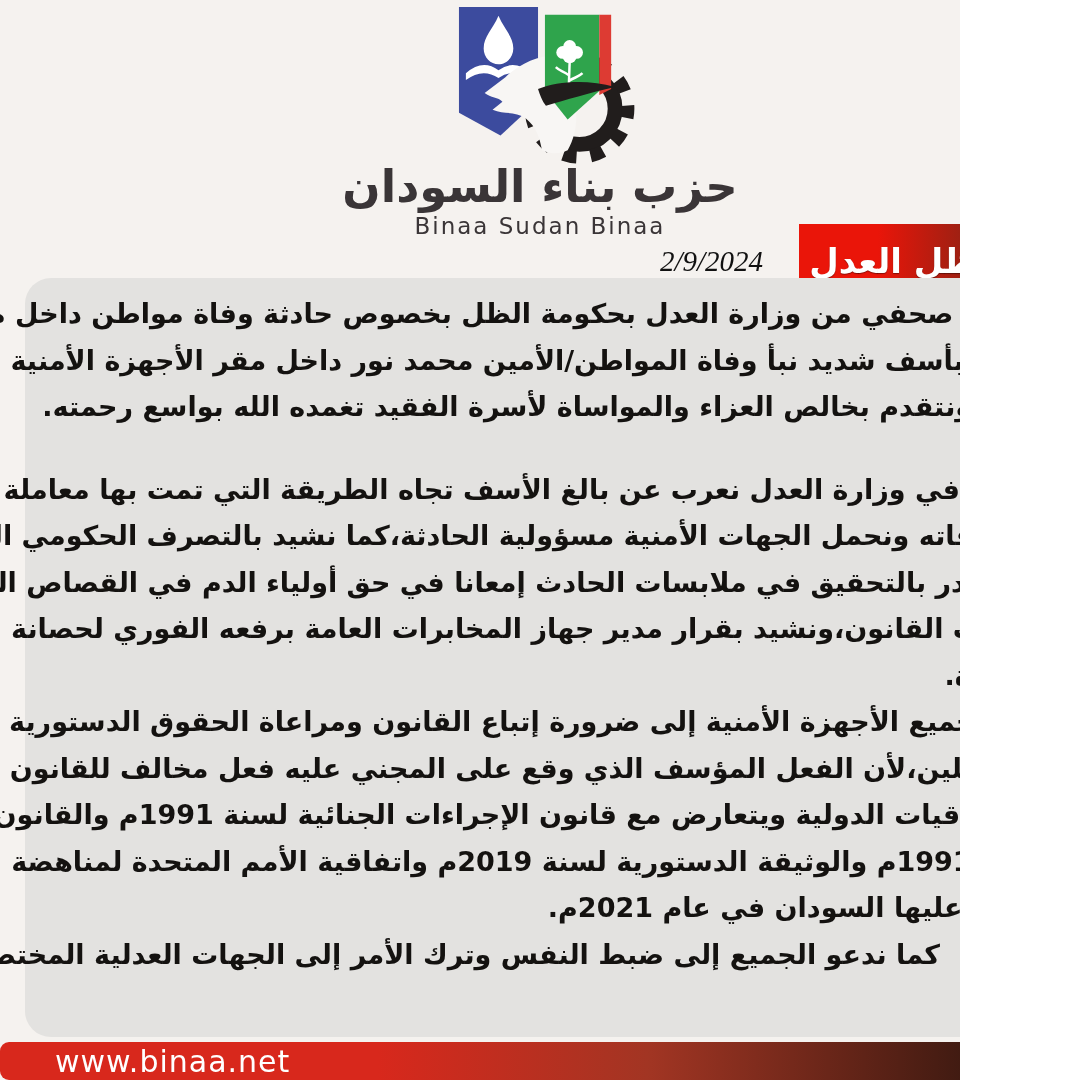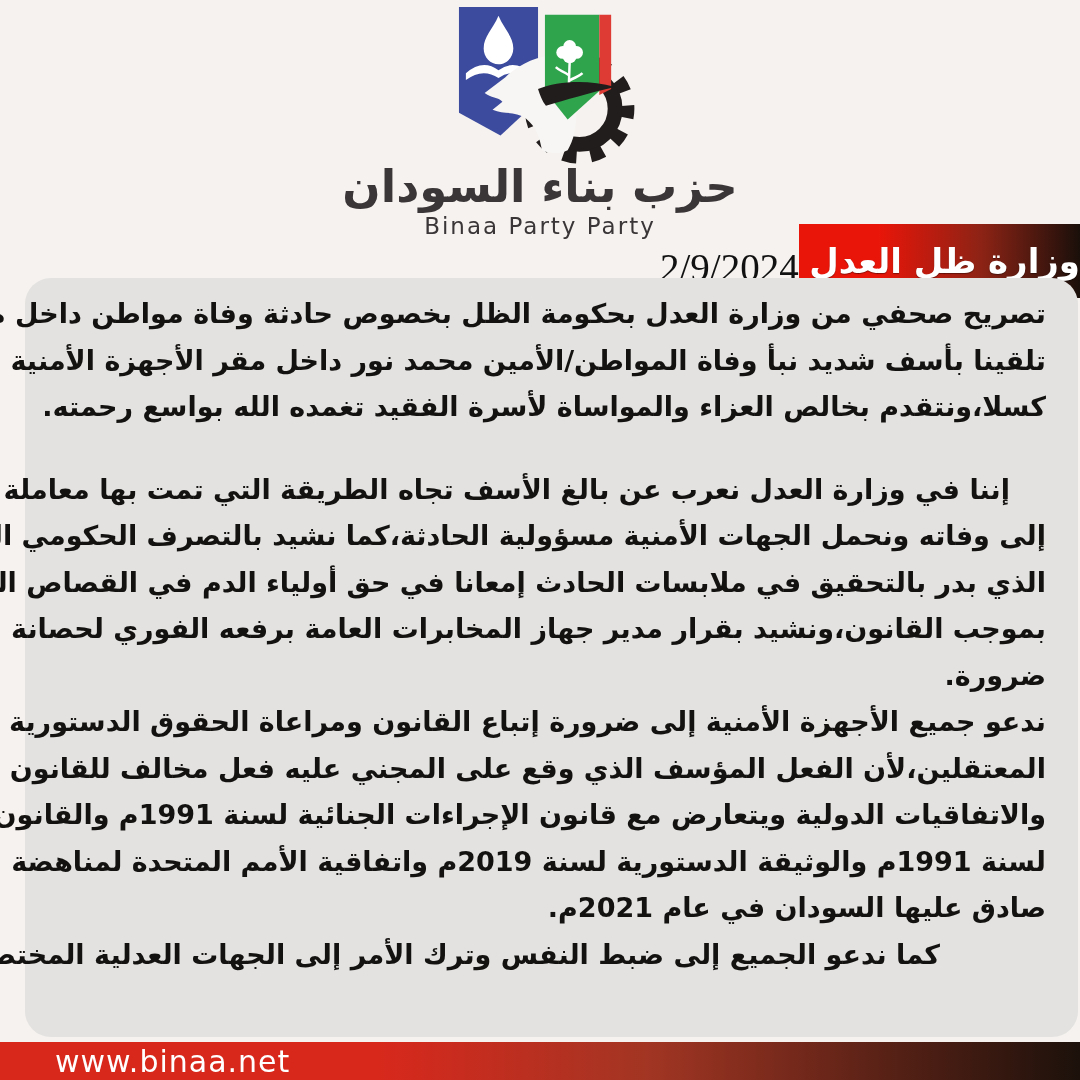--- a/index.html
+++ b/index.html
@@ -1,18 +1,18 @@
 <!DOCTYPE html>
 <html lang="ar" style="--page-bg: #f5f2ef; --logo-blue: #3c4b9e; --logo-green: #2fa44c; --logo-red: #dd3b33; --logo-black: #211d1c;"><head>
 <meta charset="utf-8">
 <style>
   html,body{margin:0;padding:0;}
   .page{
     position:relative;
-    width:1080px;height:1080px;
+    width:960px;height:1080px;
     overflow:hidden;
     background:var(--page-bg,#f5f2ef);
     font-family:"DejaVu Sans",sans-serif;
   }
 
   
   .logo-svg{position:absolute;left:420px;top:4px;width:240px;height:168px;}
   .party-name-ar{
     position:absolute;left:0;top:160px;width:1080px;
     text-align:center;
@@ -30,24 +30,25 @@
     position:absolute;left:799px;top:224px;width:281px;height:74px;
     display:flex;align-items:center;justify-content:flex-start;
     direction:rtl;
   }
   .ministry-banner .banner-title{
     color:#fff;font-size:34px;font-weight:bold;
     text-shadow:0 1px 1px rgba(0,0,0,.4);
   }
   .banner-date{
     position:absolute;left:660px;top:245px;width:134px;height:38px;
-    text-align:center;
+    text-align:left;
     font-family:"Liberation Serif","DejaVu Serif",serif;
-    font-size:39px;color:#111;
+    font-size:29px;color:#111;
     direction:ltr;
+    font-style:italic;
   }
 
   
   .statement-panel{
     position:absolute;left:25px;top:278px;width:1053px;height:759px;
     background:#e3e2e0;
     border-radius:26px;
   }
   .statement-lines{
     position:absolute;left:28px;right:32px;top:13px;
@@ -104,21 +105,21 @@
         <circle cx="150" cy="53" r="7"></circle>
       </g>
       <path d="M150,59 L149,88" stroke="#fff" stroke-width="2.5" fill="none"></path>
       <path d="M149,72 C144,68 140,68 136,64" stroke="#fff" stroke-width="2.5" fill="none"></path>
       <path d="M149,78 C155,74 159,74 163,70" stroke="#fff" stroke-width="2.5" fill="none"></path>
       <path d="M118,86 C138,78 168,76 196,84 C170,90 146,97 126,103 C122,98 120,92 118,86 Z" fill="var(--logo-black,#211d1c)"></path>
     </g>
   </svg>
 
   <div class="party-name-ar">حزب بناء السودان</div>
-  <div class="party-name-en">Binaa Party Party</div>
+  <div class="party-name-en">Binaa Sudan Binaa</div>
 
   <div class="ministry-banner" style="background: linear-gradient(90deg, rgb(234, 21, 9) 0%, rgb(234, 21, 9) 28%, rgb(140, 35, 21) 65%, rgb(26, 15, 10) 100%);">
     <span class="banner-title" style="color: rgb(255, 255, 255);">وزارة ظل العدل</span>
   </div>
   <div class="banner-date">2/9/2024</div>
 
   <div class="statement-panel">
     <div class="statement-lines">
         <div class="line">تصريح صحفي من وزارة العدل بحكومة الظل بخصوص حادثة وفاة مواطن داخل معتقلات</div>
         <div class="line">تلقينا بأسف شديد نبأ وفاة المواطن/الأمين محمد نور داخل مقر الأجهزة الأمنية بمدينة</div>
@@ -130,17 +131,17 @@
         <div class="line">ضرورة.</div>
         <div class="line">ندعو جميع الأجهزة الأمنية إلى ضرورة إتباع القانون ومراعاة الحقوق الدستورية حيال جميع</div>
         <div class="line">المعتقلين،لأن الفعل المؤسف الذي وقع على المجني عليه فعل مخالف للقانون والدستور</div>
         <div class="line">والاتفاقيات الدولية ويتعارض مع قانون الإجراءات الجنائية لسنة 1991م والقانون الجنائي</div>
         <div class="line">لسنة 1991م والوثيقة الدستورية لسنة 2019م واتفاقية الأمم المتحدة لمناهضة التعذيب التي</div>
         <div class="line">صادق عليها السودان في عام 2021م.</div>
         <div class="line">كما ندعو الجميع إلى ضبط النفس وترك الأمر إلى الجهات العدلية المختصة حتى ينال كل من</div>
       </div>
   </div>
 
-  <div class="footer-bar" style="background: linear-gradient(90deg, rgb(216, 40, 28) 0%, rgb(216, 40, 28) 35%, rgb(162, 53, 35) 60%, rgb(28, 17, 11) 100%);">
+  <div class="footer-bar" style="background: linear-gradient(90deg, rgb(216, 40, 28) 0%, rgb(216, 40, 28) 35%, rgb(162, 53, 35) 60%, rgb(28, 17, 11) 100%); border-radius: 9px;">
     <span class="footer-site">www.binaa.net</span>
   </div>
 
 </div>
 
 </body></html>

